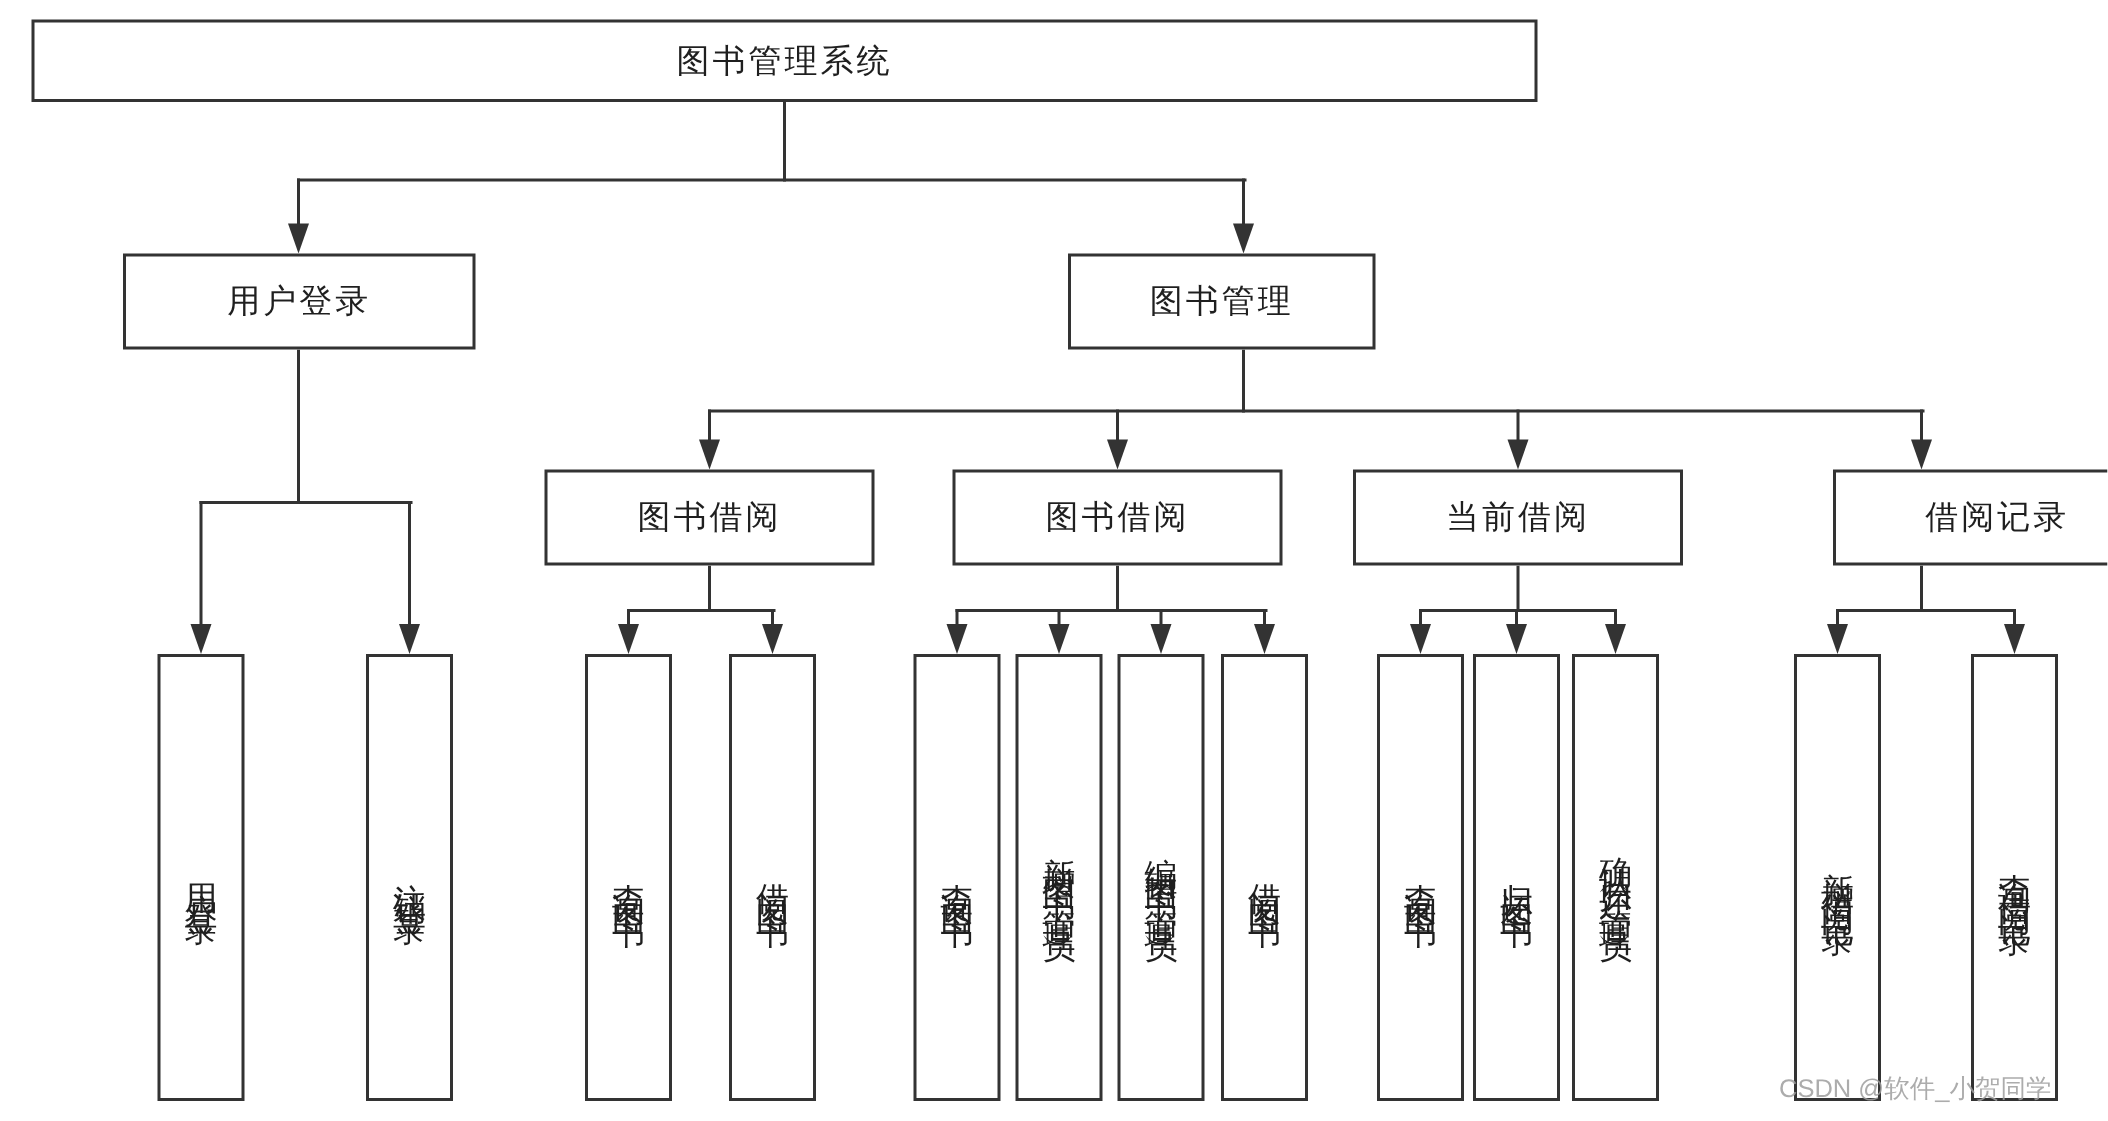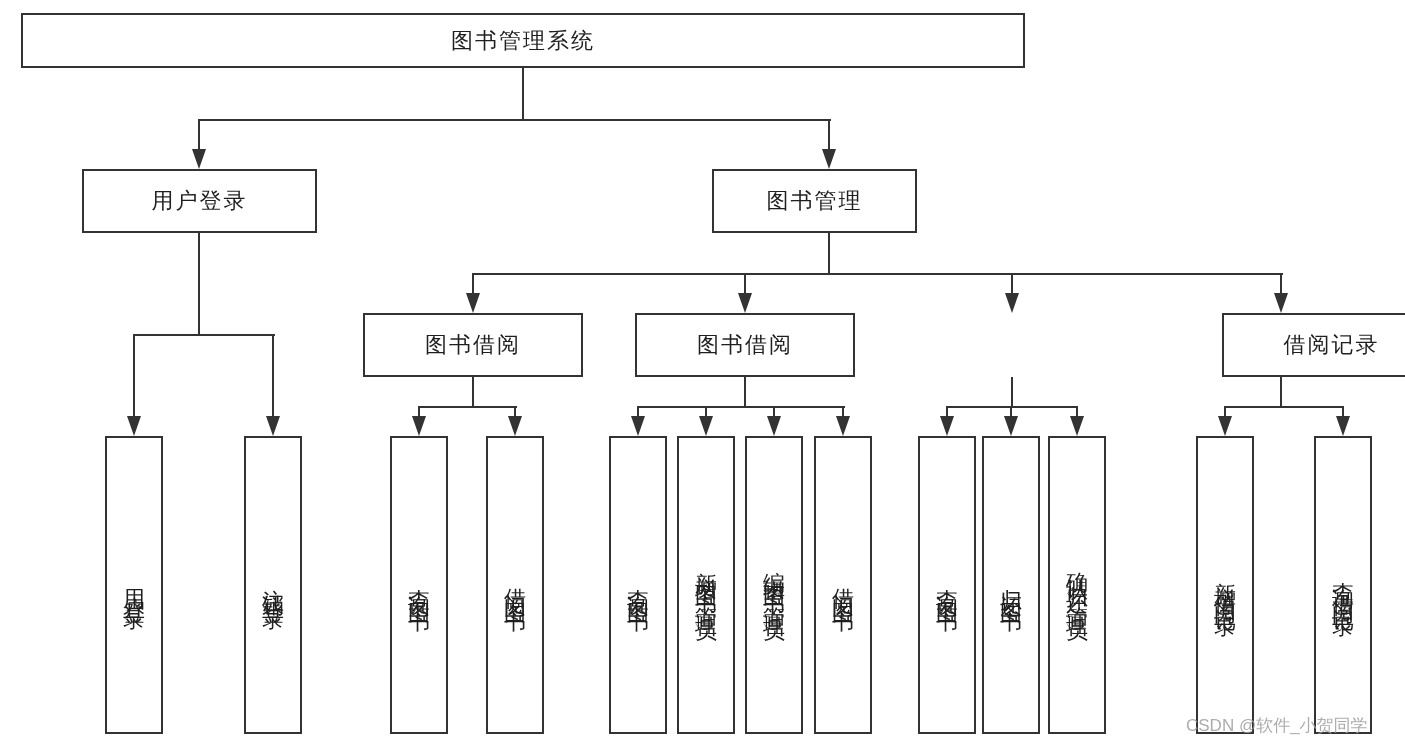--- a/index.html
+++ b/index.html
@@ -91,20 +91,23 @@
   <div class="arr" style="left:1005px;top:293px"></div>
   <div class="vline" style="left:1280px;top:273px;height:24px"></div>
   <div class="arr" style="left:1274px;top:293px"></div>
 
   <div class="box" style="left:363px;top:313px;width:220px;height:64px">
     <span class="lbl">图书借阅</span>
   </div>
   <div class="box" style="left:635px;top:313px;width:220px;height:64px">
     <span class="lbl">图书借阅</span>
   </div>
+  <div class="box" style="left:902px;top:313px;width:220px;height:64px">
+    <span class="lbl">当前借阅</span>
+  </div>
   <div class="box" style="left:1222px;top:313px;width:219px;height:64px">
     <span class="lbl">借阅记录</span>
   </div>
 
   <div class="vline" style="left:472px;top:377px;height:31px"></div>
   <div class="hline" style="left:418px;top:406px;width:99px"></div>
   <div class="vline" style="left:418px;top:406px;height:14px"></div>
   <div class="arr" style="left:412px;top:416px"></div>
   <div class="vline" style="left:514px;top:406px;height:14px"></div>
   <div class="arr" style="left:508px;top:416px"></div>

